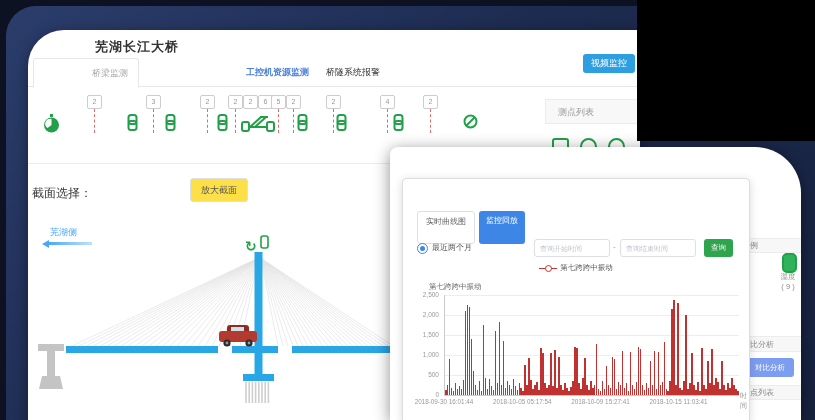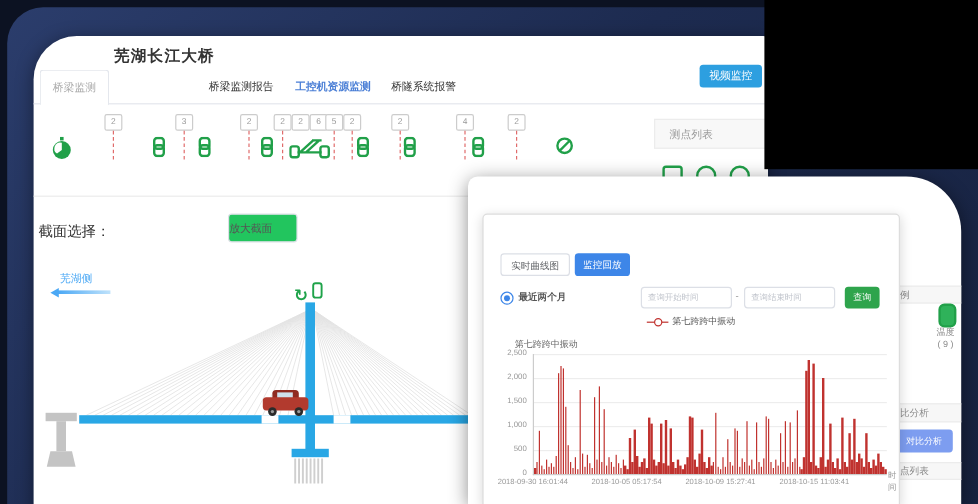--- a/index.html
+++ b/index.html
@@ -37,21 +37,21 @@
   .legend-mini{position:absolute;top:108px;width:13px;height:13px;border:2px solid #21a049;border-radius:50%;}
   .legend-mini.sq{border-radius:3px;}
   
   #section-divider{left:0;top:133px;width:612px;border-top:1px solid #ebebeb;}
   #section-label{left:4px;top:155px;font-size:12px;color:#333;}
   #section-select{left:64px;top:148px;width:86px;height:24px;border:1px solid #dcdfe6;border-radius:3px;
     font-size:9px;color:#555;line-height:22px;padding-left:12px;box-sizing:border-box;background:#fff;cursor:pointer;}
   #section-select .caret{position:absolute;right:8px;top:10px;width:0;height:0;
     border-left:4px solid transparent;border-right:4px solid transparent;border-top:4px solid #999;}
   #zoom-section-btn{left:162px;top:148px;width:58px;height:24px;border:1px solid #dcdfe6;border-radius:3px;
-    font-size:9px;color:#555;line-height:22px;box-sizing:border-box;background:#22c55e;cursor:pointer;}
+    font-size:9px;color:#555;line-height:22px;text-align:center;box-sizing:border-box;background:#fde047;cursor:pointer;}
   
   #side-label{left:22px;top:196px;font-size:9px;color:#4aa8f5;}
   #side-arrow{left:20px;top:212px;width:44px;height:3px;
     background:linear-gradient(to right,#4aa8f5,#bfe2fb);}
   #side-arrow:before{content:"";position:absolute;left:-6px;top:-2.5px;width:0;height:0;
     border-right:7px solid #4aa8f5;border-top:4px solid transparent;border-bottom:4px solid transparent;}
   
   #under-page{left:390px;top:147px;width:411px;height:273px;background:#fff;
     border-radius:8px 46px 0 0;box-shadow:0 3px 16px rgba(0,0,0,.45);z-index:4;}
   .side-bar-strip{position:absolute;left:346px;width:65px;background:#f7f7f7;
@@ -62,27 +62,27 @@
   #temp-label{position:absolute;left:378px;top:125px;width:40px;text-align:center;font-size:7.5px;color:#888;}
   #temp-count{position:absolute;left:378px;top:135px;width:40px;text-align:center;font-size:7.5px;color:#888;}
   #compare-btn{position:absolute;left:356px;top:211px;width:48px;height:19px;background:#7d9df0;
     border-radius:3px;color:#fff;font-size:7.5px;line-height:19px;text-align:center;cursor:pointer;}
   
   #dialog{position:absolute;left:12px;top:31px;width:346px;height:242px;background:#fff;
     border:1px solid #ddd;border-radius:4px 4px 0 0;box-shadow:0 2px 10px rgba(0,0,0,.15);}
   #dialog-header{position:absolute;left:0;top:0;right:0;height:24px;border-bottom:1px solid #ececec;}
   #dialog-title{position:absolute;left:12px;top:7px;font-size:9px;color:#606266;}
   #dialog-close{position:absolute;right:10px;top:5px;font-size:11px;color:#909399;cursor:pointer;}
-  .dtab{position:absolute;top:32px;height:19px;line-height:19px;font-size:8px;text-align:center;
+  .dtab{position:absolute;top:32px;height:33px;line-height:19px;font-size:8px;text-align:center;
     border-radius:3px;cursor:pointer;box-sizing:border-box;}
   #dtab-realtime{left:14px;width:58px;border:1px solid #dcdfe6;color:#606266;background:#fff;}
   #dtab-playback{left:76px;width:46px;background:#3d86e8;color:#fff;}
   #radio-dot{position:absolute;left:14px;top:64px;width:9px;height:9px;border:1px solid #3d86e8;border-radius:50%;cursor:pointer;}
   #radio-dot:before{content:"";position:absolute;left:2px;top:2px;width:5px;height:5px;border-radius:50%;background:#3d86e8;}
-  #radio-label{position:absolute;left:29px;top:63px;font-size:8px;color:#555;font-weight:bold;}
+  #radio-label{position:absolute;left:29px;top:63px;font-size:8px;color:#555;}
   .dinput{position:absolute;top:60px;width:76px;height:18px;border:1px solid #dcdfe6;border-radius:3px;
     box-sizing:border-box;font-size:7px;color:#555;padding:0 5px;outline:none;background:#fff;}
   .dinput::placeholder{color:#c0c4cc;}
   #input-start{left:131px;}
   #input-sep{position:absolute;left:210px;top:63px;font-size:8px;color:#999;}
   #input-end{left:217px;}
   #query-btn{position:absolute;left:301px;top:60px;width:29px;height:18px;background:#2ea44c;
     border-radius:3px;color:#fff;font-size:7.5px;line-height:18px;text-align:center;cursor:pointer;}
   
   #chart-legend{position:absolute;left:0;top:84px;width:346px;text-align:center;font-size:7.5px;color:#555;}
@@ -105,22 +105,21 @@
 <body>
 
 <div class="abs" id="navy-card"></div>
 <div class="abs" id="black-area"></div>
 
 <div class="abs" id="main-window">
   <div class="abs" id="page-title">芜湖长江大桥</div>
   <div class="abs" id="video-btn">视频监控</div>
 
   <div class="abs" id="tabs-border"></div>
-  <div class="abs mtab active" style="left:5px;width:56px;">桥梁监测</div>
-  <div class="abs mtab" style="left:146px;">桥梁监测报告</div>
+  <div class="abs mtab active" style="left:5px;width:56px;padding-left:48px;">桥梁监测</div>
   <div class="abs mtab" style="left:218px;color:#4b7fd6;font-weight:bold;">工控机资源监测</div>
   <div class="abs mtab" style="left:298px;">桥隧系统报警</div>
 
   <div class="abs" id="sensor-strip" style="left:0;top:0;width:612px;height:120px;">
       <div class="strip-icon" style="left: 14.5px;">
         <svg width="17" height="20">
           <rect x="7" y="0" width="3" height="3" fill="#21a049"></rect>
           <circle cx="8.5" cy="11" r="7.5" fill="#21a049"></circle>
           <path d="M8.5,11 L4.5,14 A5,5 0 0 1 8.5,5 Z" fill="#fff"></path>
         </svg>

